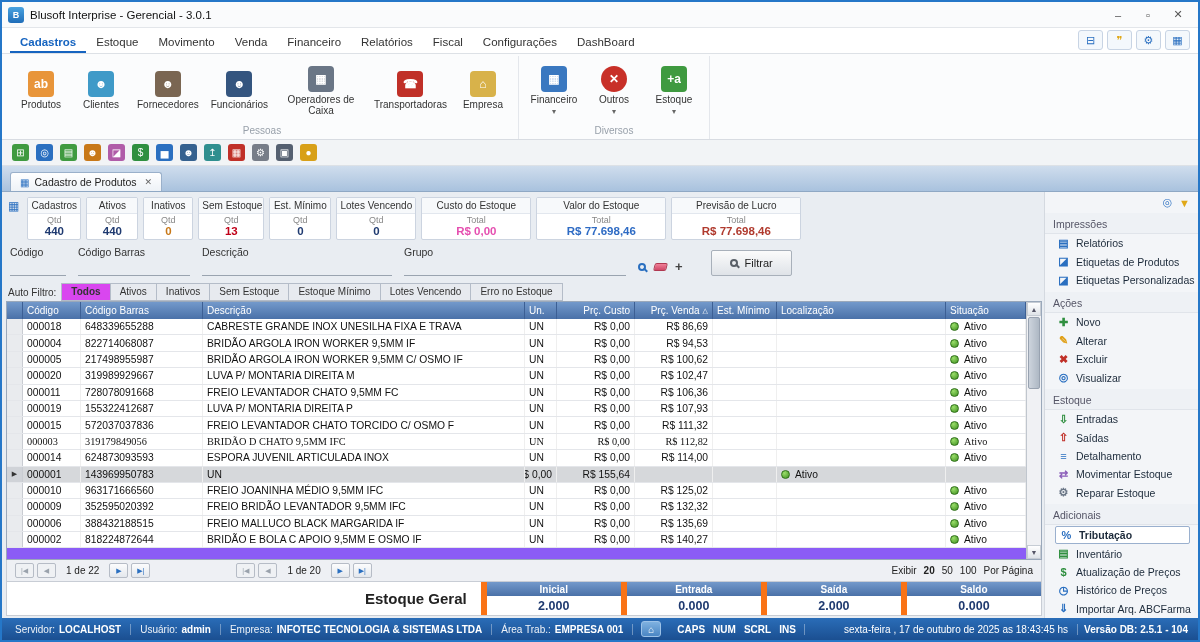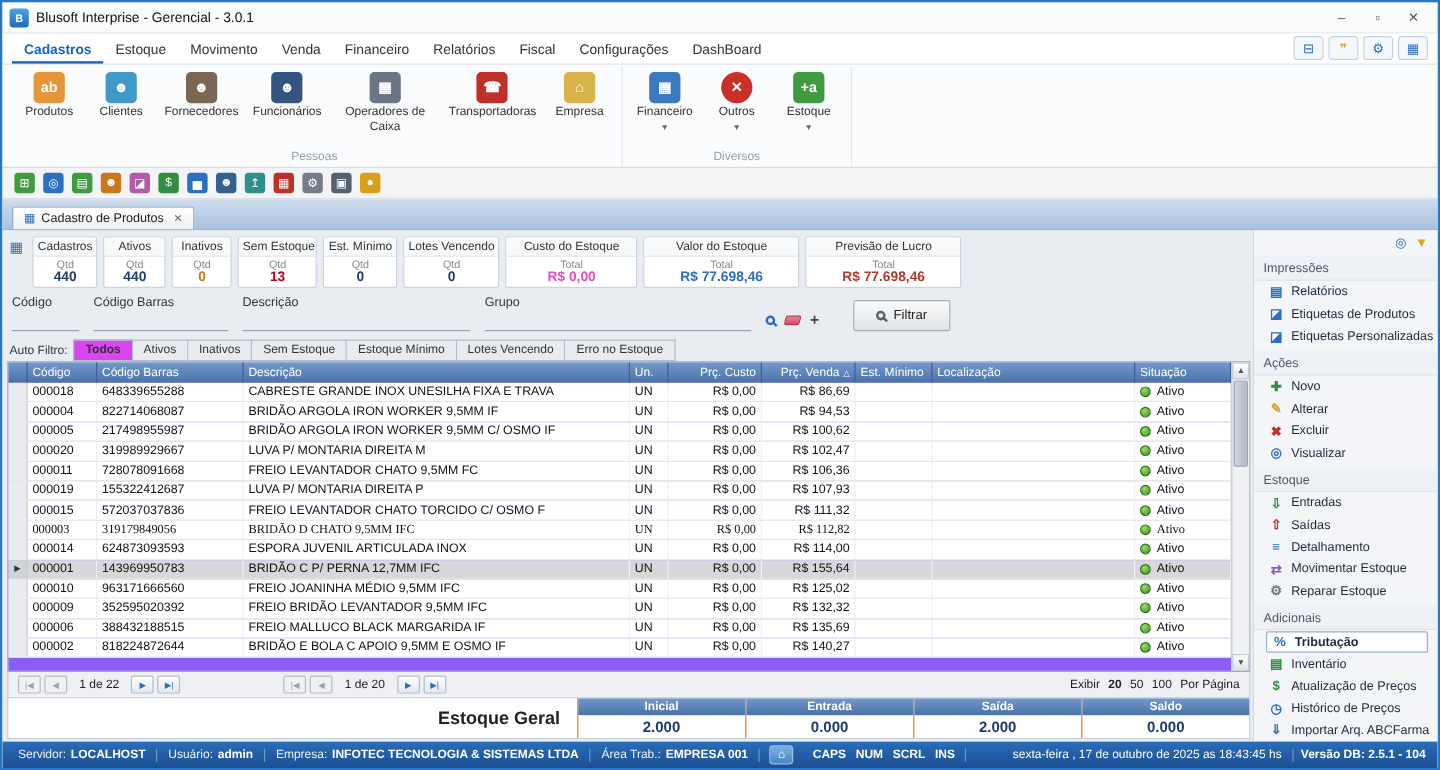--- a/index.html
+++ b/index.html
@@ -23,21 +23,21 @@
   
   .tabrow { flex:0 0 26px; display:flex; align-items:flex-end; background:#fff; border-bottom:1px solid #dde1e6; padding:0 8px; }
   .rtab { padding:4px 10px 5px; font-size:11.5px; color:#333; white-space:nowrap; }
   .rtab.active { color:#1664c0; font-weight:bold; border-bottom:2px solid #1664c0; padding-bottom:3px; }
   .tabrow-icons { margin-left:auto; display:flex; gap:4px; padding-bottom:3px; }
   .hbtn { width:25px; height:20px; border:1px solid #c8d4e4; border-radius:3px; background:#f4f8fc; display:flex; align-items:center; justify-content:center; font-size:11px; }
 
   
   .ribbon { flex:0 0 86px; display:flex; background:#fbfcfd; border-bottom:1px solid #d8dce2; padding:2px 4px 0; }
   .rgroup { display:flex; flex-direction:column; padding:2px 8px 0; border-right:1px solid #e4e7ec; }
-  .ritems { display:flex; gap:6px; flex:1; align-items:flex-start; }
+  .ritems { display:flex; gap:6px; flex:1; align-items:center; }
   .ritem { display:flex; flex-direction:column; align-items:center; min-width:54px; max-width:88px; text-align:center; gap:2px; padding:2px 3px; }
   .ricon { width:26px; height:26px; border-radius:4px; color:#fff; font-size:12px; display:flex; align-items:center; justify-content:center; font-weight:bold; }
   .ricon.round { border-radius:50%; }
   .rlabel { font-size:10px; line-height:1.15; color:#333; }
   .rcaret { font-size:8px; color:#666; line-height:1; }
   .rglabel { text-align:center; font-size:10px; color:#98a0aa; padding:1px 0 3px; }
 
   
   .toolbar { flex:0 0 26px; display:flex; align-items:center; gap:7px; padding:0 10px; background:#f2f4f6; border-bottom:1px solid #dde1e6; }
   .tbicon { width:17px; height:17px; border-radius:3px; color:#fff; font-size:10px; display:flex; align-items:center; justify-content:center; }
@@ -110,21 +110,21 @@
   .pgbtn { width:19px; height:15px; border:1px solid #b6bcc6; border-radius:2px; background:linear-gradient(#fcfcfd,#e4e8ed); font-size:7px; display:flex; align-items:center; justify-content:center; color:#2a6fc0; }
   .pgbtn.dis { color:#9aa2ac; background:#eff1f4; }
   .pglabel { font-size:10px; margin:0 7px; white-space:nowrap; }
   .exibir { margin-left:auto; display:flex; gap:7px; align-items:center; font-size:10px; }
   .exopt.active { font-weight:bold; }
 
   
   .footer { flex:0 0 34px; display:flex; align-items:stretch; background:#fff; border:1px solid #c8cdd5; border-top:none; margin-bottom:2px; }
   .footer-title { margin-left:358px; align-self:center; font-size:15px; font-weight:bold; color:#222; padding-right:14px; white-space:nowrap; }
   .fstats { flex:1; display:flex; }
-  .fstat { flex:1; display:flex; flex-direction:column; border-left:1px solid #f97316; }
+  .fstat { flex:1; display:flex; flex-direction:column; border-left:6px solid #f97316; }
   .fstat-h { flex:0 0 14px; background:linear-gradient(#7399cb,#4a71a8); color:#fff; font-size:10px; font-weight:bold; display:flex; align-items:center; justify-content:center; }
   .fstat-v { flex:1; display:flex; align-items:center; justify-content:center; font-size:12.5px; font-weight:bold; color:#1f3a70; }
 
   
   .sidebar { flex:0 0 154px; background:#f3f5f8; border-left:1px solid #d4d9e0; display:flex; flex-direction:column; overflow:hidden; }
   .sidebar-top { display:flex; justify-content:flex-end; gap:7px; padding:4px 8px 2px; align-items:center; }
   .sbtopicon { font-size:11px; }
   .sbhead { font-size:10.5px; color:#556; padding:5px 8px 3px; border-bottom:1px solid #e0e4ea; background:#eef1f5; margin-top:2px; }
   .sbitem { display:flex; align-items:center; gap:6px; padding:3px 6px 3px 12px; font-size:10.5px; color:#1c2a3a; white-space:nowrap; overflow:hidden; }
   .sbicon { width:13px; text-align:center; font-size:11px; font-weight:bold; flex:0 0 auto; }
@@ -516,21 +516,20 @@
                 <div class="gcell" data-interactable="false"></div>
                 <div class="gcell" data-interactable="false">
                   <span class="dot" data-interactable="false"></span>
                   <span data-interactable="false">Ativo</span>
                 </div>
               </div>
               <div class="grow sel" data-interactable="true" style="grid-template-columns: 16px 58px 122px 322px 32px 78px 78px 64px minmax(0px, 1fr) 80px;">
                 <div class="gcell marker" data-interactable="false">▶</div>
                 <div class="gcell" data-interactable="false">000001</div>
                 <div class="gcell" data-interactable="false">143969950783</div>
-                <div class="gcell" data-interactable="false">BRIDÃO C P/ PERNA 12,7MM IFC</div>
                 <div class="gcell" data-interactable="false">UN</div>
                 <div class="gcell right" data-interactable="false">R$ 0,00</div>
                 <div class="gcell right" data-interactable="false">R$ 155,64</div>
                 <div class="gcell" data-interactable="false"></div>
                 <div class="gcell" data-interactable="false"></div>
                 <div class="gcell" data-interactable="false">
                   <span class="dot" data-interactable="false"></span>
                   <span data-interactable="false">Ativo</span>
                 </div>
               </div>

